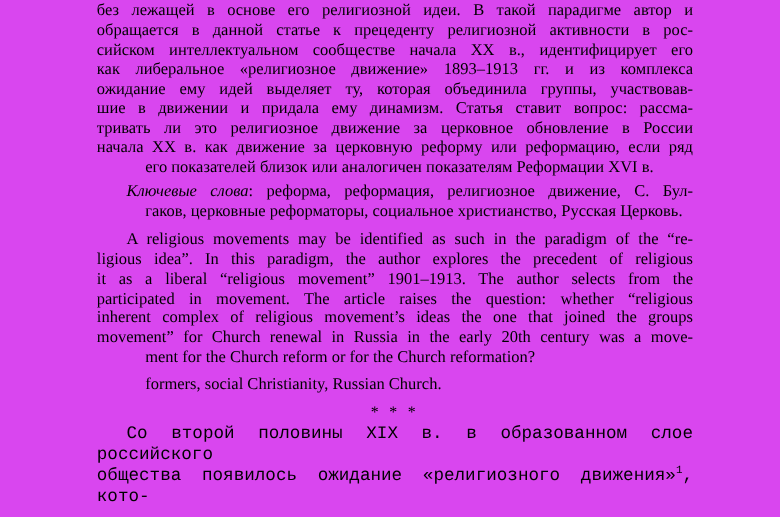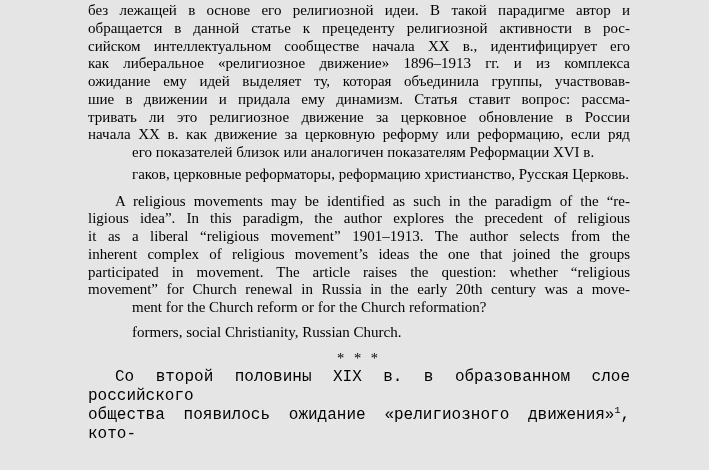--- a/index.html
+++ b/index.html
@@ -7,21 +7,21 @@
     padding: 0;
     background: #ffffff;
   }
   .page {
     position: relative;
     width: 709px;
     height: 470px;
     box-sizing: border-box;
     padding: 2px 79px 0 88px;
     overflow: hidden;
-    background: #e5e5e5;
+    background: #d946ef;
     color: #000000;
     font-family: "Liberation Serif", "DejaVu Serif", serif;
   }
   .abs {
     font-size: 15px;
     line-height: 17.75px;
   }
   .line {
     text-align: justify;
     text-align-last: justify;
@@ -60,38 +60,39 @@
 </style>
 </head>
 <body>
 
 <main class="page">
 
   <section class="abs">
     <div class="line">без лежащей в основе его религиозной идеи. В такой парадигме автор и</div>
     <div class="line">обращается в данной статье к прецеденту религиозной активности в рос-</div>
     <div class="line">сийском интеллектуальном сообществе начала XX в., идентифицирует его</div>
-    <div class="line">как либеральное «религиозное движение» 1896–1913 гг. и из комплекса</div>
+    <div class="line">как либеральное «религиозное движение» 1893–1913 гг. и из комплекса</div>
     <div class="line">ожидание ему идей выделяет ту, которая объединила группы, участвовав-</div>
     <div class="line">шие в движении и придала ему динамизм. Статья ставит вопрос: рассма-</div>
     <div class="line">тривать ли это религиозное движение за церковное обновление в России</div>
     <div class="line">начала XX в. как движение за церковную реформу или реформацию, если ряд</div>
     <div class="line last">его показателей близок или аналогичен показателям Реформации XVI в.</div>
   </section>
 
   <section class="abs kw-ru">
-    <div class="line last">гаков, церковные реформаторы, реформацию христианство, Русская Церковь.</div>
+    <div class="line indent"><span class="it">Ключевые слова</span><span>: реформа, реформация, религиозное движение, С. Бул-</span></div>
+    <div class="line last">гаков, церковные реформаторы, социальное христианство, Русская Церковь.</div>
   </section>
 
   <section class="abs abs-en">
     <div class="line indent">A religious movements may be identified as such in the paradigm of the “re-</div>
     <div class="line">ligious idea”. In this paradigm, the author explores the precedent of religious</div>
     <div class="line">it as a liberal “religious movement” 1901–1913. The author selects from the</div>
+    <div class="line">participated in movement. The article raises the question: whether “religious</div>
     <div class="line">inherent complex of religious movement’s ideas the one that joined the groups</div>
-    <div class="line">participated in movement. The article raises the question: whether “religious</div>
     <div class="line">movement” for Church renewal in Russia in the early 20th century was a move-</div>
     <div class="line last">ment for the Church reform or for the Church reformation?</div>
   </section>
 
   <section class="abs kw-en">
     <div class="line last">formers, social Christianity, Russian Church.</div>
   </section>
 
   <div class="sep">* * *</div>
 

